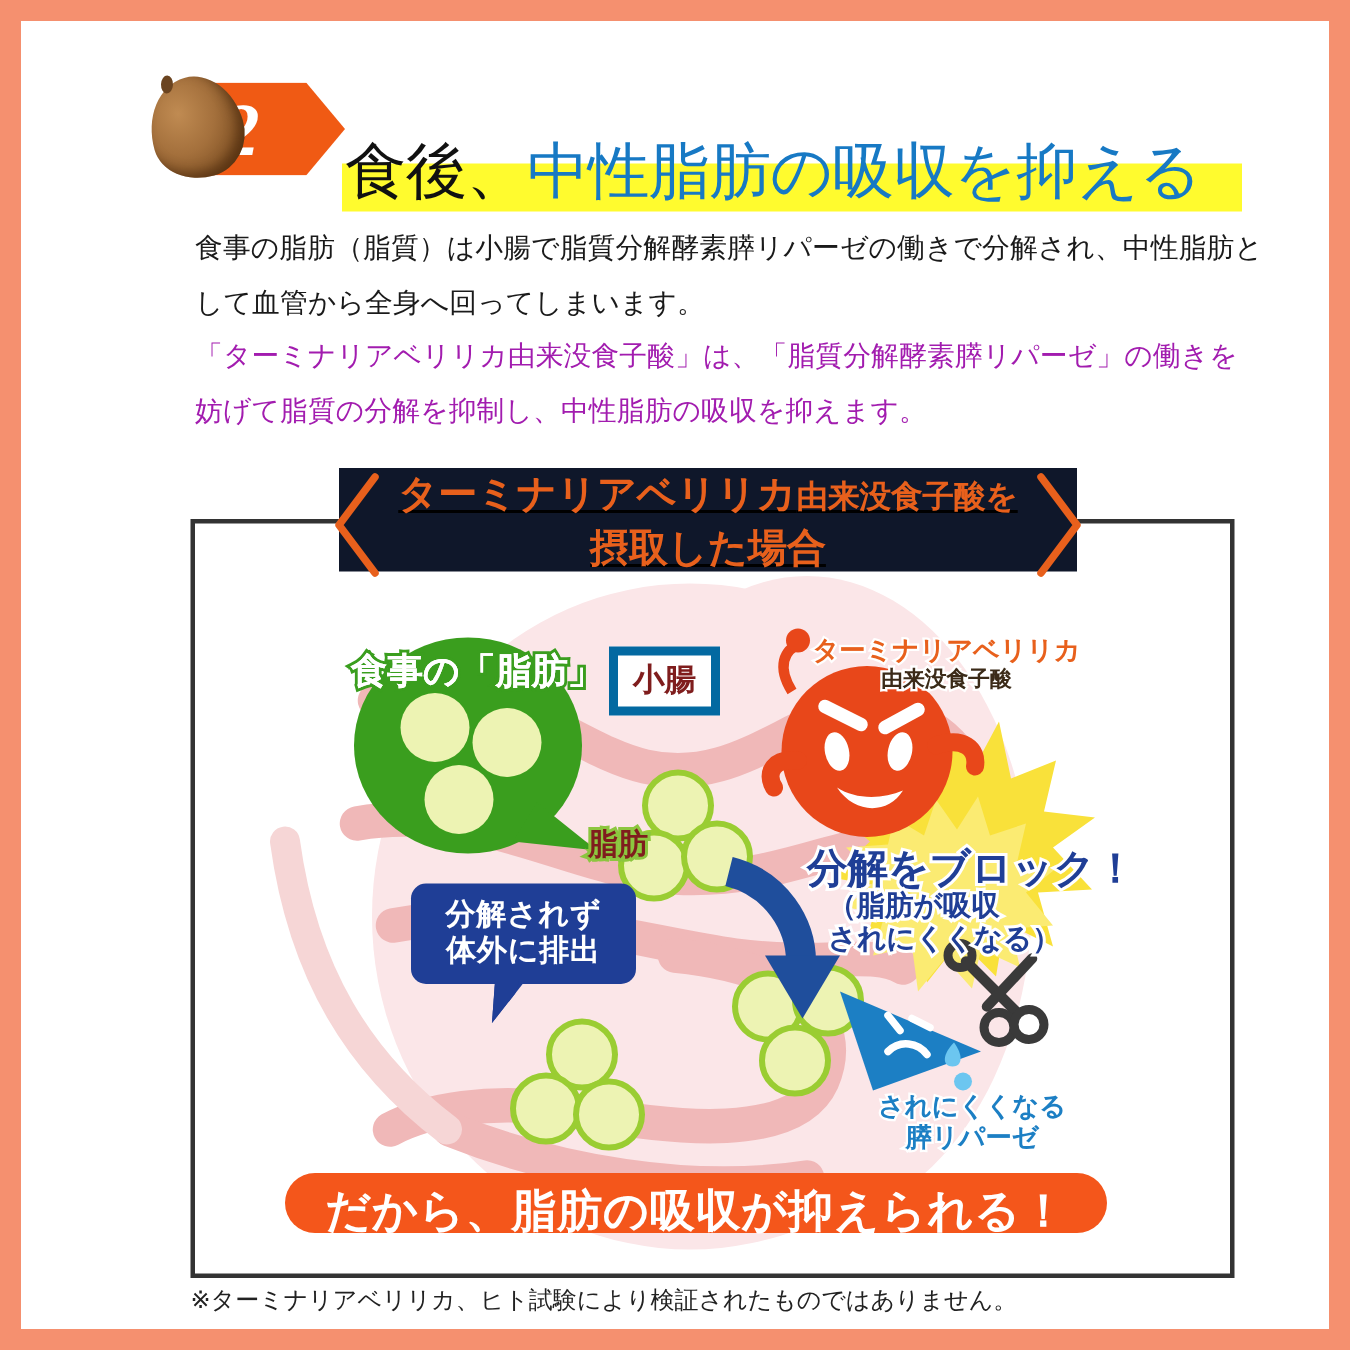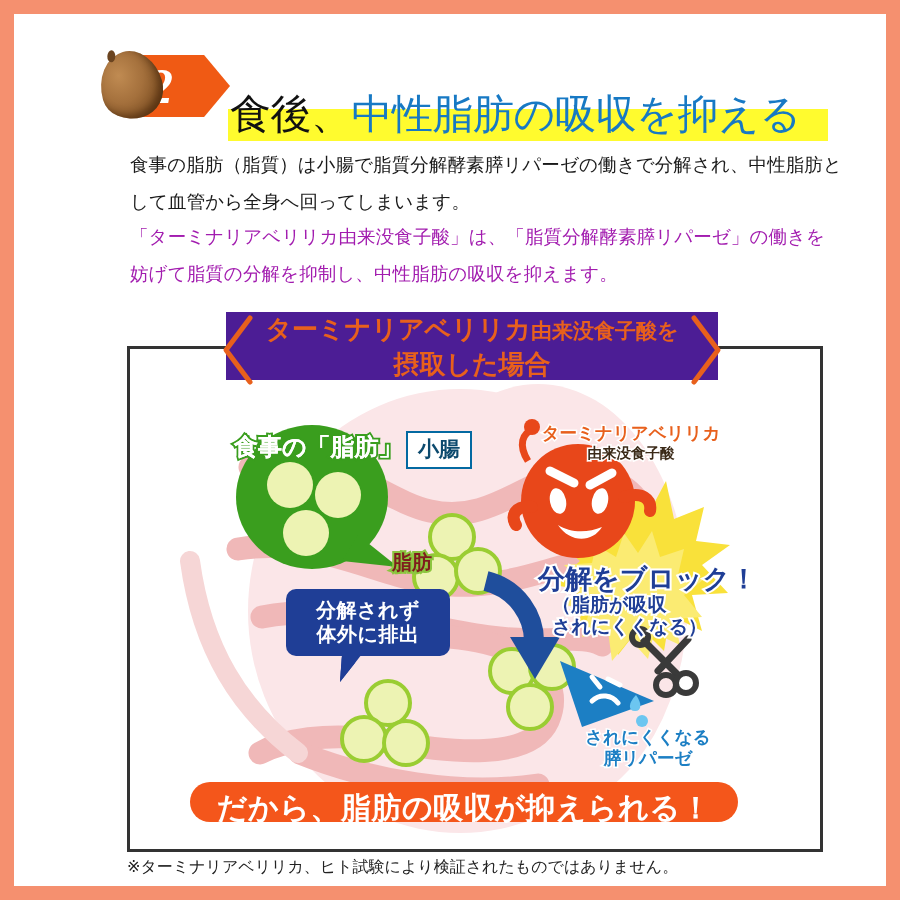--- a/index.html
+++ b/index.html
@@ -91,22 +91,23 @@
   
   .dg-head{
     position:absolute; left:113px; top:298px;
     width:690px; height:78px;
     text-align:center;
     pointer-events:none;
   }
   .dg-head-inner{
     position:relative;
     display:inline-block;
-    background:#4c1d95;
+    background:#0f172a;
     padding:0 40px;
+    text-decoration:underline;
   }
   .dg-line1{
     color:#E8601C; font-weight:bold; white-space:nowrap;
     font-size:26px; line-height:34px;
   }
   .dg-line1 .small{font-size:21px;}
   .dg-line2{
     color:#E8601C; font-weight:bold;
     font-size:26px; line-height:32px;
   }
@@ -121,22 +122,22 @@
 
   
   .canvas{position:absolute;left:0;top:0;width:684px;height:494px;}
   .canvas svg{position:absolute;left:0;top:0;}
 
   
   .lbl{position:absolute;font-weight:bold;white-space:nowrap;}
 
   .lbl-intestine{
     left:276px; top:82px;
-    border:2px solid #0369a1; background:#fff;
-    color:#0c4a6e; font-size:21px;
+    border:6px solid #0369a1; background:#fff;
+    color:#7f1d1d; font-size:21px;
     padding:2px 10px 4px 10px;
   }
 
   .lbl-foodfat{
     left:104px; top:82px;
     color:#ffffff; font-size:24px;
     text-shadow:-2px 0 #fff0,0 0 0 #fff;
     -webkit-text-stroke:4px #3A9E1E;
     paint-order:stroke fill;
   }
@@ -162,22 +163,22 @@
     color:#1F3E96; font-size:27px; line-height:29px;
     -webkit-text-stroke:4px #ffffff;
     paint-order:stroke fill;
   }
   .lbl-block .sub{
     display:block; font-size:19px; line-height:22px; padding-left:14px;
     -webkit-text-stroke:4px #ffffff;
   }
 
   .lbl-excrete{
-    left:156px; top:240px;
-    width:164px;
+    left:144px; top:240px;
+    width:150px;
     background:#1F3E96; color:#ffffff;
     font-size:20px; line-height:24px;
     border-radius:10px;
     padding:9px 0 10px 0;
     text-align:center;
     letter-spacing:.5px;
   }
   .lbl-excrete:after{
     content:""; position:absolute;
     left:52px; bottom:-26px;

